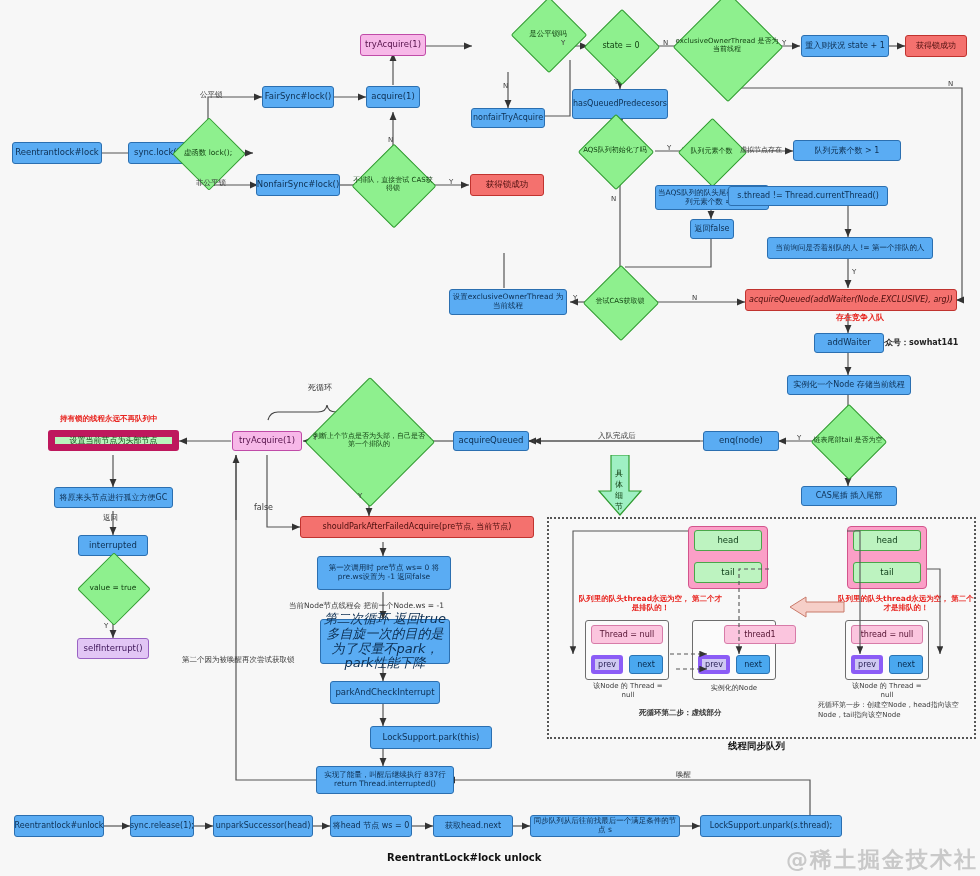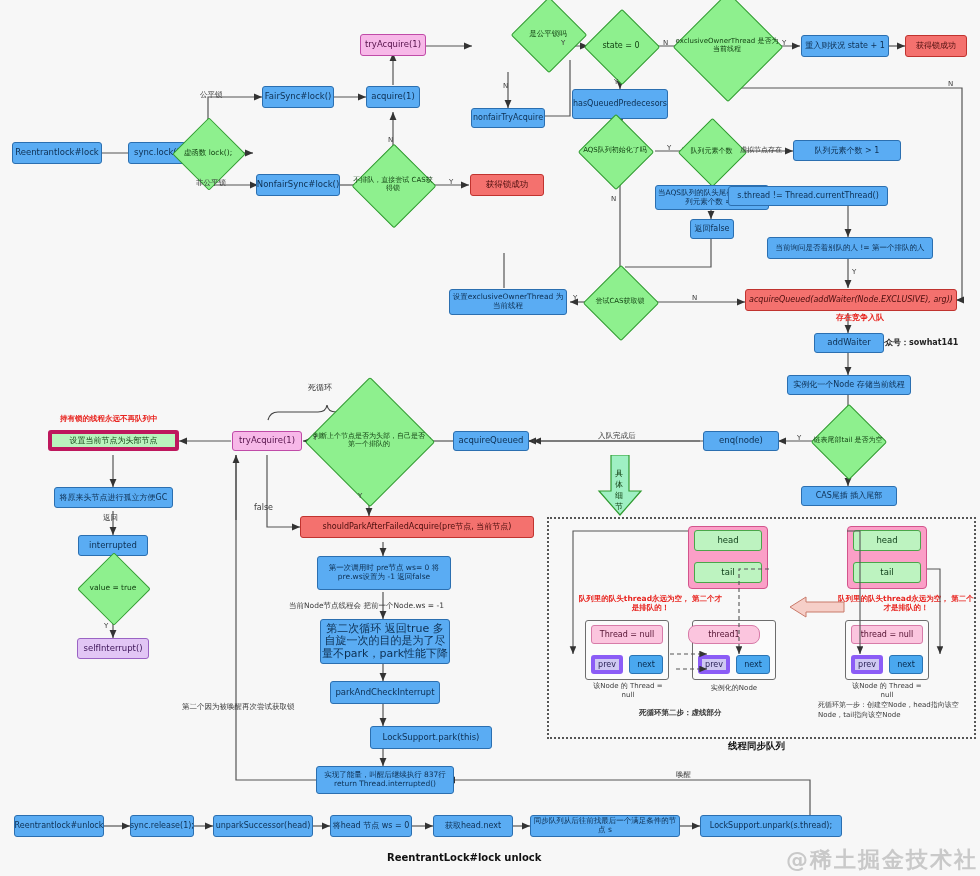--- a/index.html
+++ b/index.html
@@ -5,21 +5,21 @@
   html,body{margin:0;padding:0;background:#f7f7f7;}
   body{font-family:"DejaVu Sans","Liberation Sans",sans-serif;}
   #stage{position:relative;width:980px;height:876px;background:#f7f7f7;overflow:hidden;}
   #svglayer{position:absolute;left:0;top:0;width:980px;height:876px;}
   .node{position:absolute;box-sizing:border-box;display:flex;align-items:center;justify-content:center;
         text-align:center;line-height:1.15;border-radius:3px;}
   .blue{background:#5aacf3;border:1px solid #2b6fb0;color:#0d2f52;}
   .pink{background:#f7b8e8;border:1px solid #c04ba8;color:#55114a;}
   .red{background:#f4716e;border:1px solid #c0332f;color:#4a0d0c;}
   .purple{background:#e2c6f5;border:1px solid #9a63c4;color:#3c1458;}
-  .greenbox{background:#b9f5bd;border:4px solid #be185d;color:#0f3d0f;}
+  .greenbox{background:#b9f5bd;border:7px solid #be185d;color:#0f3d0f;}
   .magenta{background:#fb9fc7;border:1px solid #d2548c;color:#52102f;}
   .lightgreen{background:#bdf3c0;border:1px solid #4aa64a;color:#10401a;}
   .lightpink{background:#fbc5de;border:1px solid #d77ba8;color:#52102f;}
   .lavender{background:#cfc8f2;border:4px solid #8b5cf6;color:#2a2255;}
   .cyanblue{background:#4aa8ef;border:1px solid #2a74b4;color:#06294d;}
   .plainbox{background:#fbfbfb;border:1px solid #6d6d6d;}
   .diamond{position:absolute;}
   .diamond .dshape{position:absolute;left:0;top:0;width:100%;height:100%;
      background:#8ef08e;border:1px solid #2f9b2f;transform:rotate(45deg);border-radius:2px;}
   .diamond .dlabel{position:absolute;left:-14px;right:-14px;top:0;bottom:0;display:flex;
@@ -296,27 +296,27 @@
   <div class="lbl" style="left:103px;top:513px;font-size:7.5px;">返回</div>
   <div class="node blue" style="left:78px;top:535px;width:70px;height:21px;font-size:8.5px;">interrupted</div>
 
   <div class="diamond" style="left:88px;top:563px;width:50px;height:50px;">
     <div class="dshape"></div>
     <div class="dlabel" style="font-size:7.5px;">value = true</div>
   </div>
   <div class="lbl" style="left:104px;top:622px;font-size:7px;">Y</div>
   <div class="node purple" style="left:77px;top:638px;width:72px;height:21px;font-size:8.5px;">selfInterrupt()</div>
 
-  <div class="lbl" style="left:182px;top:655px;font-size:7.5px;margin-top:47px;">第二个因为被唤醒再次尝试获取锁</div>
+  <div class="lbl" style="left:182px;top:655px;font-size:7.5px;">第二个因为被唤醒再次尝试获取锁</div>
 
   <div class="node red" style="left:300px;top:516px;width:234px;height:22px;font-size:8px;">shouldParkAfterFailedAcquire(pre节点, 当前节点)</div>
 
   <div class="node blue" style="left:317px;top:556px;width:134px;height:34px;font-size:7.5px;">第一次调用时 pre节点 ws= 0 将pre.ws设置为 -1 返回false</div>
   <div class="lbl" style="left:289px;top:601px;font-size:7.5px;">当前Node节点线程会 把前一个Node.ws = -1</div>
-  <div class="node blue" style="left:320px;top:619px;width:130px;height:45px;font-size:11px;">第二次循环 返回true 多自旋一次的目的是为了尽量不park，park性能下降</div>
+  <div class="node blue" style="left:320px;top:619px;width:130px;height:45px;font-size:13px;font-style:italic;">第二次循环 返回true 多自旋一次的目的是为了尽量不park，park性能下降</div>
 
   <div class="node blue" style="left:330px;top:681px;width:110px;height:23px;font-size:8.5px;">parkAndCheckInterrupt</div>
   <div class="node blue" style="left:324px;top:726px;width:122px;height:23px;font-size:8.5px;margin-left:46px;">LockSupport.park(this)</div>
   <div class="node blue" style="left:316px;top:766px;width:138px;height:28px;font-size:7.5px;">实现了能量，叫醒后继续执行 837行 return Thread.interrupted()</div>
   <div class="lbl" style="left:676px;top:770px;font-size:7.5px;">唤醒</div>
 
   <div class="dashedbox" style="left:547px;top:517px;width:425px;height:218px;"></div>
 
   <div class="node magenta" style="left:688px;top:526px;width:80px;height:63px;border-radius:4px;"></div>
   <div class="node lightgreen" style="left:694px;top:530px;width:68px;height:21px;font-size:8.5px;">head</div>
@@ -329,21 +329,21 @@
   <div class="lbl-red" style="left:578px;top:594px;width:145px;font-size:7.5px;">队列里的队头thread永远为空， 第二个才是排队的！</div>
   <div class="lbl-red" style="left:836px;top:594px;width:140px;font-size:7.5px;">队列里的队头thread永远为空， 第二个才是排队的！</div>
 
   <div class="node plainbox" style="left:585px;top:620px;width:84px;height:60px;"></div>
   <div class="node lightpink" style="left:591px;top:625px;width:72px;height:19px;font-size:8px;">Thread = null</div>
   <div class="node lavender" style="left:591px;top:655px;width:32px;height:19px;font-size:8px;">prev</div>
   <div class="node cyanblue" style="left:629px;top:655px;width:34px;height:19px;font-size:8px;">next</div>
   <div class="lbl" style="left:590px;top:681px;width:76px;white-space:normal;text-align:center;font-size:7px;">该Node 的 Thread = null</div>
 
   <div class="node plainbox" style="left:692px;top:620px;width:84px;height:60px;"></div>
-  <div class="node lightpink" style="left:688px;top:625px;width:72px;height:19px;font-size:8px;border-radius:8px;">thread1</div>
+  <div class="node lightpink" style="left:724px;top:625px;width:72px;height:19px;font-size:8px;">thread1</div>
   <div class="node lavender" style="left:698px;top:655px;width:32px;height:19px;font-size:8px;">prev</div>
   <div class="node cyanblue" style="left:736px;top:655px;width:34px;height:19px;font-size:8px;">next</div>
   <div class="lbl" style="left:694px;top:683px;width:80px;white-space:normal;text-align:center;font-size:7px;">实例化的Node</div>
 
   <div class="node plainbox" style="left:845px;top:620px;width:84px;height:60px;"></div>
   <div class="node lightpink" style="left:851px;top:625px;width:72px;height:19px;font-size:8px;">thread = null</div>
   <div class="node lavender" style="left:851px;top:655px;width:32px;height:19px;font-size:8px;">prev</div>
   <div class="node cyanblue" style="left:889px;top:655px;width:34px;height:19px;font-size:8px;">next</div>
   <div class="lbl" style="left:848px;top:681px;width:78px;white-space:normal;text-align:center;font-size:7px;">该Node 的 Thread = null</div>
 

